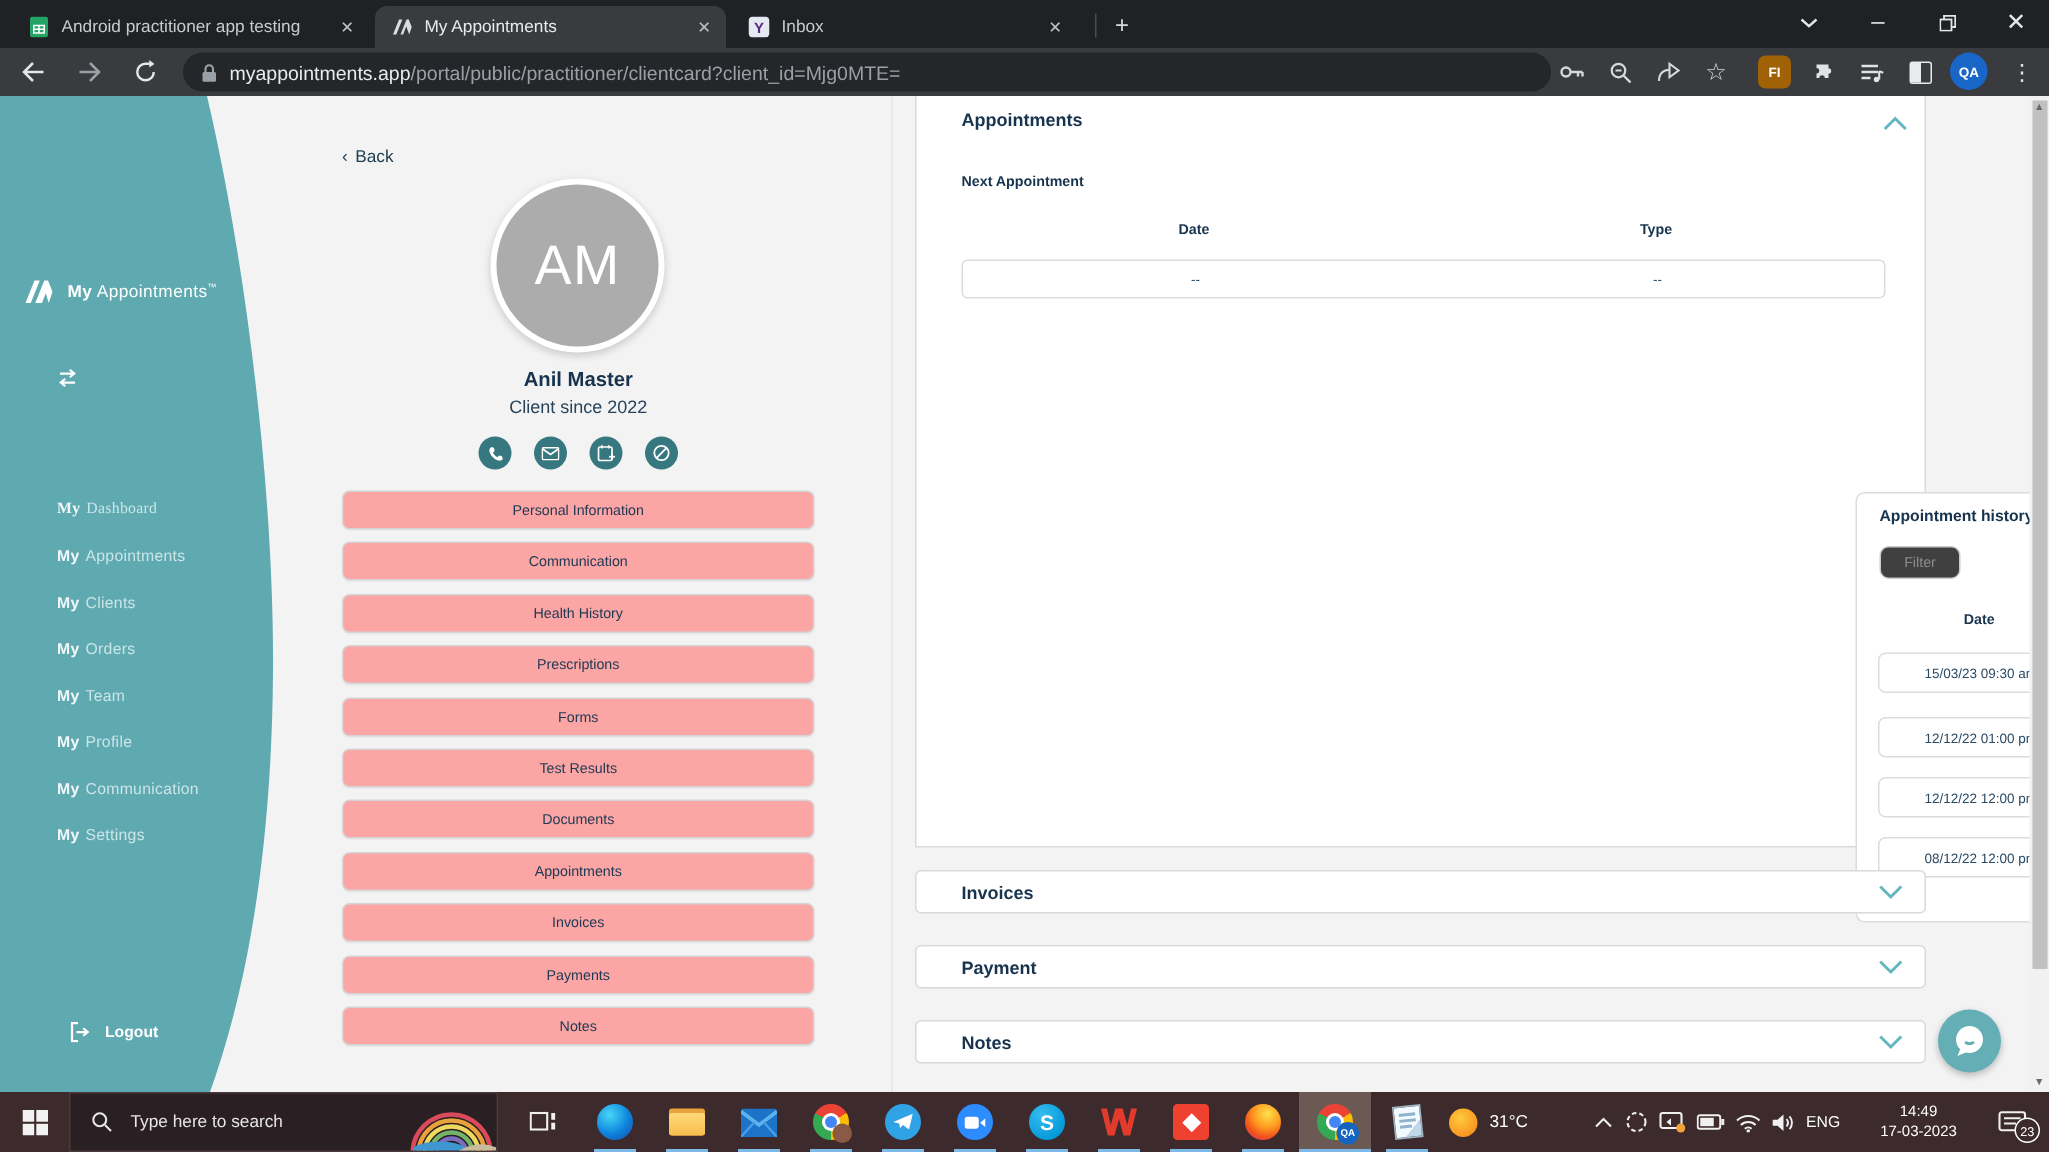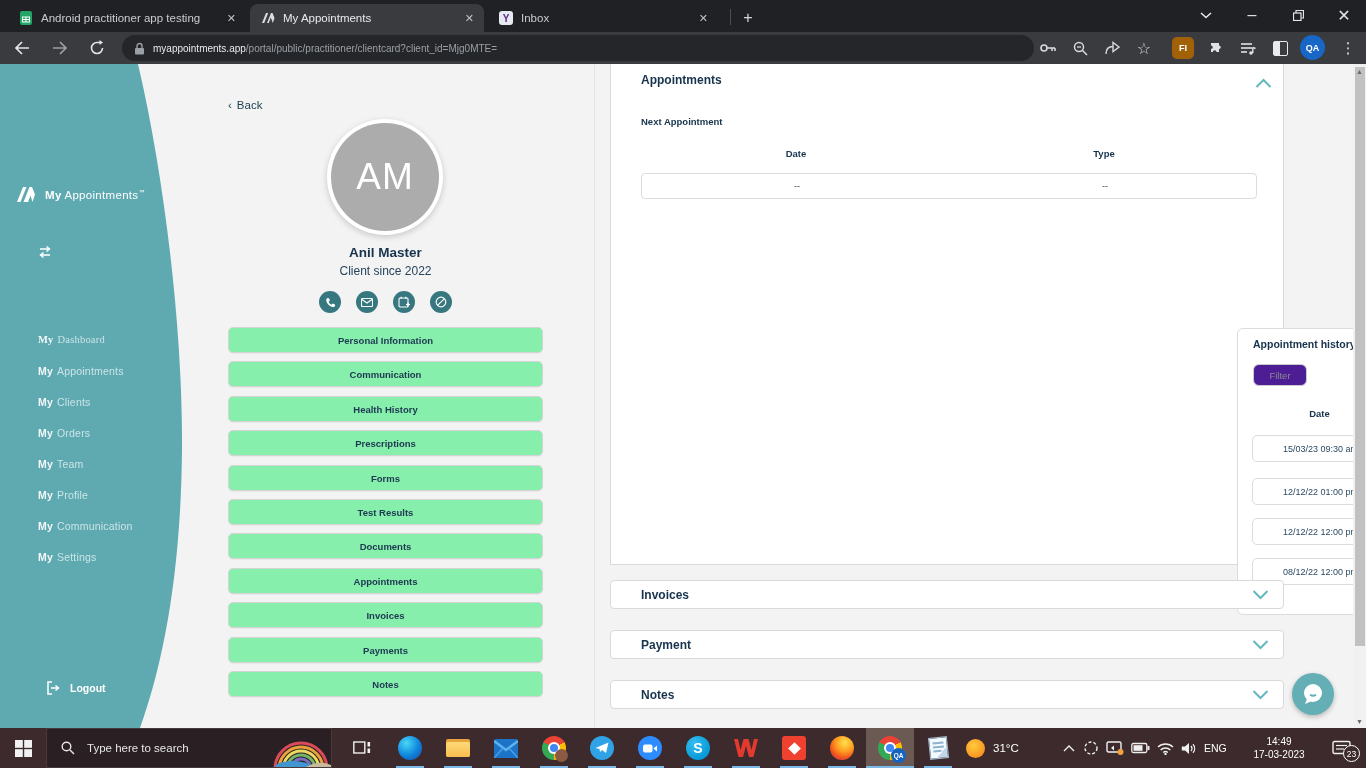--- a/index.html
+++ b/index.html
@@ -13,21 +13,21 @@
   .tab { position:absolute; top:4px; height:28px; display:flex; align-items:center; gap:8px; padding:0 10px; color:#C9CCCF; font-size:11.5px; }
   .tab.active { background:#393B3F; border-radius:8px 8px 0 0; color:#E8EAED; }
   .tab .title { white-space:nowrap; overflow:hidden; max-width:168px; }
   .tab .close { color:#BFC2C5; font-size:11px; margin-left:auto; cursor:default; }
   .tabdiv { position:absolute; top:9px; width:1px; height:16px; background:#4a4d51; }
   .newtab { position:absolute; top:6px; color:#D6D8DA; font-size:16px; width:24px; height:24px; display:flex; align-items:center; justify-content:center; }
   .wctrl { position:absolute; top:0; height:30px; width:40px; display:flex; align-items:center; justify-content:center; color:#E4E6E8; }
   #toolbar { position:absolute; top:32px; left:0; width:1366px; height:32px; background:#393B3F; }
   .navic { position:absolute; top:4px; width:24px; height:24px; display:flex; align-items:center; justify-content:center; }
   #omnibox { position:absolute; top:3px; left:122px; width:912px; height:26px; background:#24262A; border-radius:13px; display:flex; align-items:center; padding:0 12px; gap:8px; }
-  #urltext { font-size:10px; color:#9AA0A6; white-space:nowrap; overflow:hidden; }
+  #urltext { font-size:13px; color:#9AA0A6; white-space:nowrap; overflow:hidden; }
   #urltext .domain { color:#E8EAED; }
   .extic { position:absolute; top:5px; width:22px; height:22px; display:flex; align-items:center; justify-content:center; }
   .favicon { width:15px; height:15px; flex:0 0 15px; display:flex; align-items:center; justify-content:center; }
 
   
   #sidebar-svg { position:absolute; left:0; top:64px; }
   .menu-item { position:absolute; left:38px; height:14px; color:rgba(233,246,247,0.78); font-size:10.5px; letter-spacing:.2px; white-space:nowrap; }
   .menu-item b { color:rgba(255,255,255,0.92); font-weight:700; margin-right:4px; }
   #logo { position:absolute; left:17px; top:186px; display:flex; align-items:center; gap:6px; color:#fff; }
   #logo .lt { font-size:11.5px; letter-spacing:.3px; }
@@ -35,34 +35,34 @@
   #logo sup { font-size:6px; }
   #logout { position:absolute; left:46px; top:681px; display:flex; align-items:center; gap:10px; color:#fff; font-weight:700; font-size:10.5px; }
 
   
   #back { position:absolute; left:228px; top:99px; color:#1E4050; font-size:11.5px; display:flex; gap:5px; align-items:center; }
   #avatar-ring { position:absolute; left:327px; top:119px; width:116px; height:116px; border-radius:50%; background:#fff; box-shadow:0 2px 6px rgba(0,0,0,.18); display:flex; align-items:center; justify-content:center; }
   #avatar { width:108px; height:108px; border-radius:50%; background:#ACACAC; color:#fff; font-size:37px; font-weight:300; display:flex; align-items:center; justify-content:center; letter-spacing:1px; }
   #client-name { position:absolute; left:228px; top:245px; width:315px; text-align:center; color:#17334D; font-size:13.5px; font-weight:700; }
   #client-since { position:absolute; left:228px; top:264px; width:315px; text-align:center; color:#27445C; font-size:12px; }
   .actbtn { position:absolute; top:291px; width:22px; height:22px; border-radius:50%; background:#37777F; display:flex; align-items:center; justify-content:center; }
-  .navbtn { position:absolute; left:228px; width:315px; height:26px; background:#86efac; border:1px solid #D4D4D4; border-radius:5px; display:flex; align-items:center; justify-content:center; color:#203A53; font-size:9.5px; font-weight:700; box-shadow:0 1px 1px rgba(0,0,0,.04); }
+  .navbtn { position:absolute; left:228px; width:315px; height:26px; background:#fca5a5; border:1px solid #D4D4D4; border-radius:5px; display:flex; align-items:center; justify-content:center; color:#203A53; font-size:9.5px; font-weight:400; box-shadow:0 1px 1px rgba(0,0,0,.04); }
 
   
   #divider { position:absolute; left:594px; top:64px; width:1px; height:664px; background:#E4E4E5; }
   #appt-card { position:absolute; left:610px; top:64px; width:674px; height:501px; background:#fff; border:1px solid #D9D9D9; border-top:none; }
   .sec-title { color:#17334D; font-size:12px; font-weight:700; }
   .chev { position:absolute; }
   .sublabel { color:#17334D; font-size:9.5px; font-weight:700; }
   .nexthead { position:absolute; left:30px; top:84px; width:616px; display:grid; grid-template-columns:310px 306px; }
   .nextrow  { position:absolute; left:30px; top:109px; width:616px; height:26px; background:#fff; border:1px solid #DCDCDC; border-radius:4px; display:grid; grid-template-columns:310px 306px; }
   .thc { text-align:center; color:#17334D; font-size:9.5px; font-weight:700; }
   .tdc { text-align:center; color:#2B4A63; font-size:9px; align-self:center; }
   #hist-card { position:absolute; left:626px; top:264px; width:644px; height:287px; background:#fff; border:1px solid #DCDCDC; border-radius:6px; }
-  #filter-btn { position:absolute; left:15px; top:35px; width:54px; height:22px; border:1px solid #CCCCCC; border-radius:6px; background:#4c1d95; color:#8C8C8C; font-size:9.5px; display:flex; align-items:center; justify-content:center; }
+  #filter-btn { position:absolute; left:15px; top:35px; width:54px; height:22px; border:1px solid #CCCCCC; border-radius:6px; background:#404040; color:#8C8C8C; font-size:9.5px; display:flex; align-items:center; justify-content:center; }
   .histgrid { display:grid; grid-template-columns:135px 120px 135px 130px 96px; }
   #hist-head { position:absolute; left:14px; top:79px; width:616px; }
   .hrow { position:absolute; left:14px; width:616px; height:27px; background:#fff; border:1px solid #DCDCDC; border-radius:5px; }
   .fold { position:absolute; left:610px; width:674px; height:29px; background:#fff; border:1px solid #D9D9D9; border-radius:4px; display:flex; align-items:center; padding:0 14px 0 30px; }
   .fold .sec-title { flex:1; }
   #chat-fab { position:absolute; left:1292px; top:673px; width:42px; height:42px; border-radius:50%; background:#64AEB6; box-shadow:0 2px 5px rgba(0,0,0,.25); display:flex; align-items:center; justify-content:center; }
 
   
   #scrollbar { position:absolute; left:1353px; top:64px; width:13px; height:664px; background:#F1F1F1; }
   #sb-thumb { position:absolute; left:1.5px; top:67px; width:10px; height:579px; background:#C1C1C1; }

